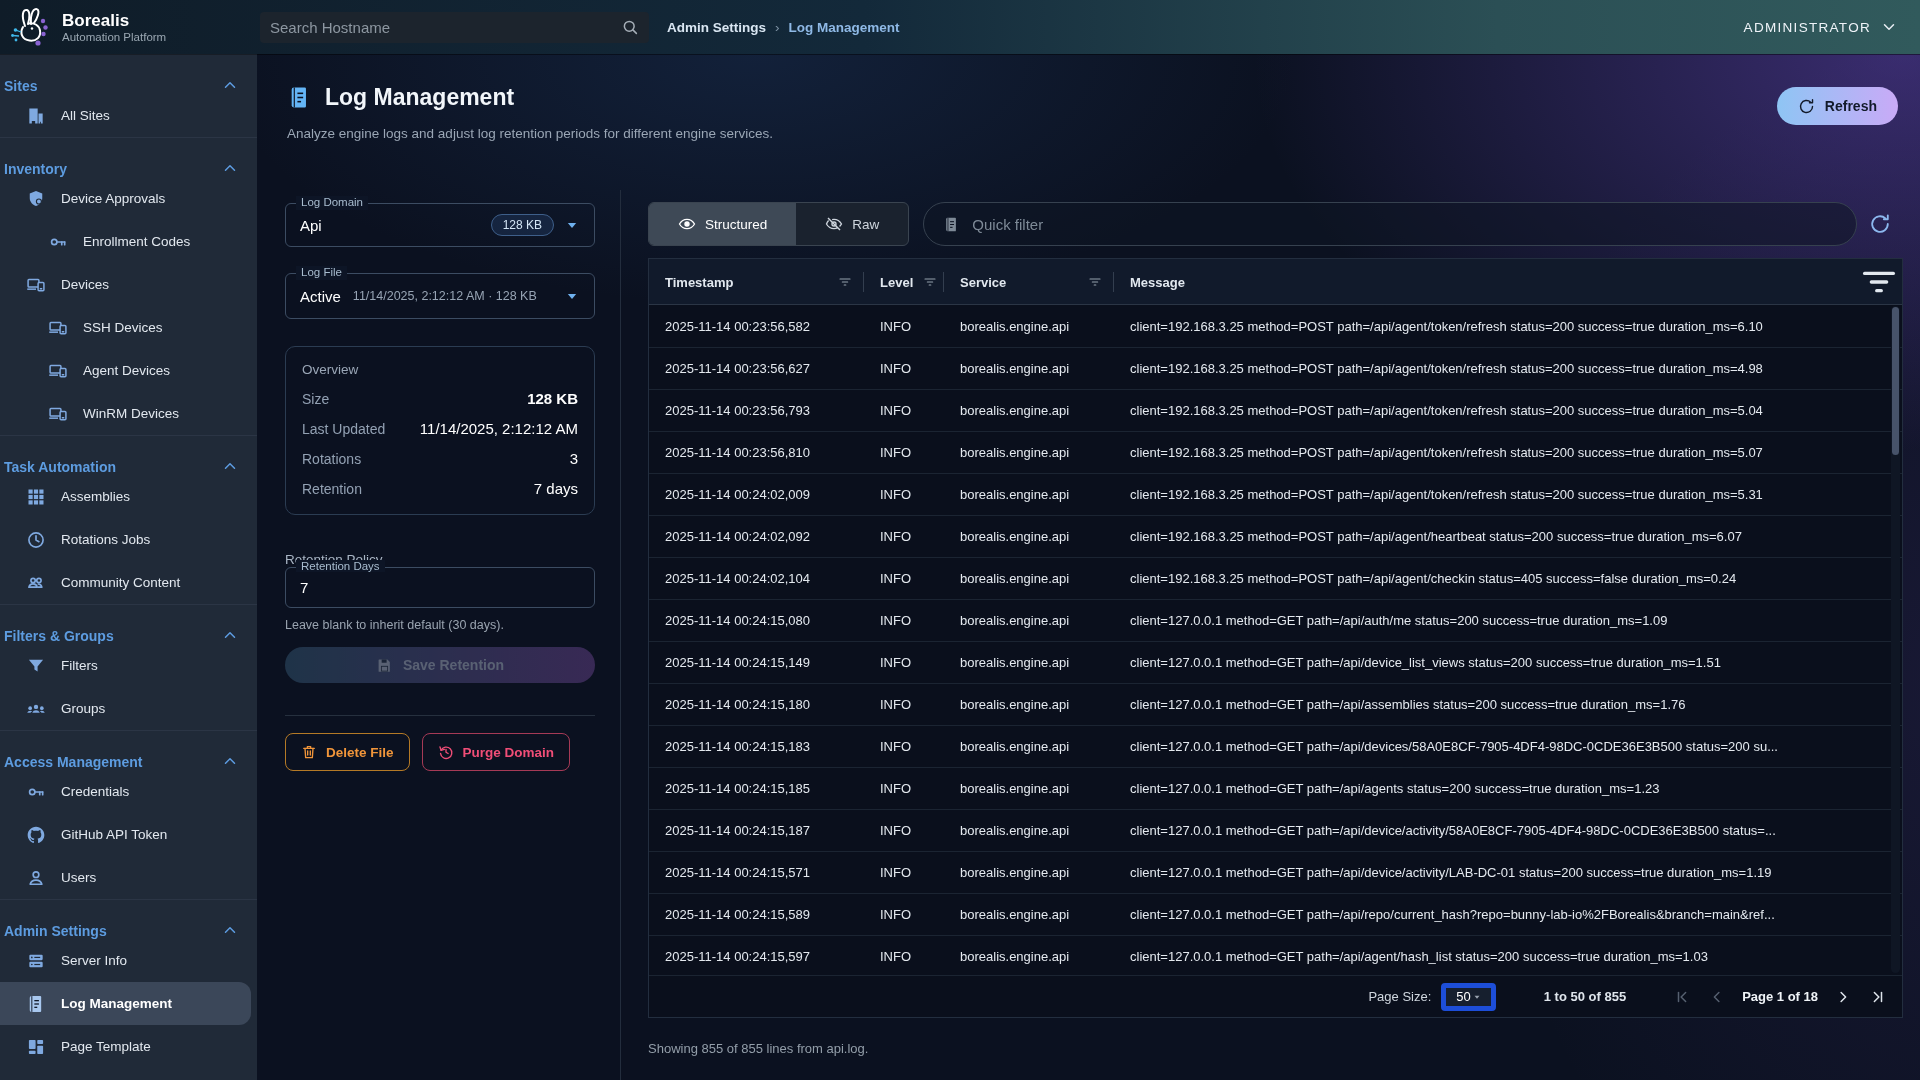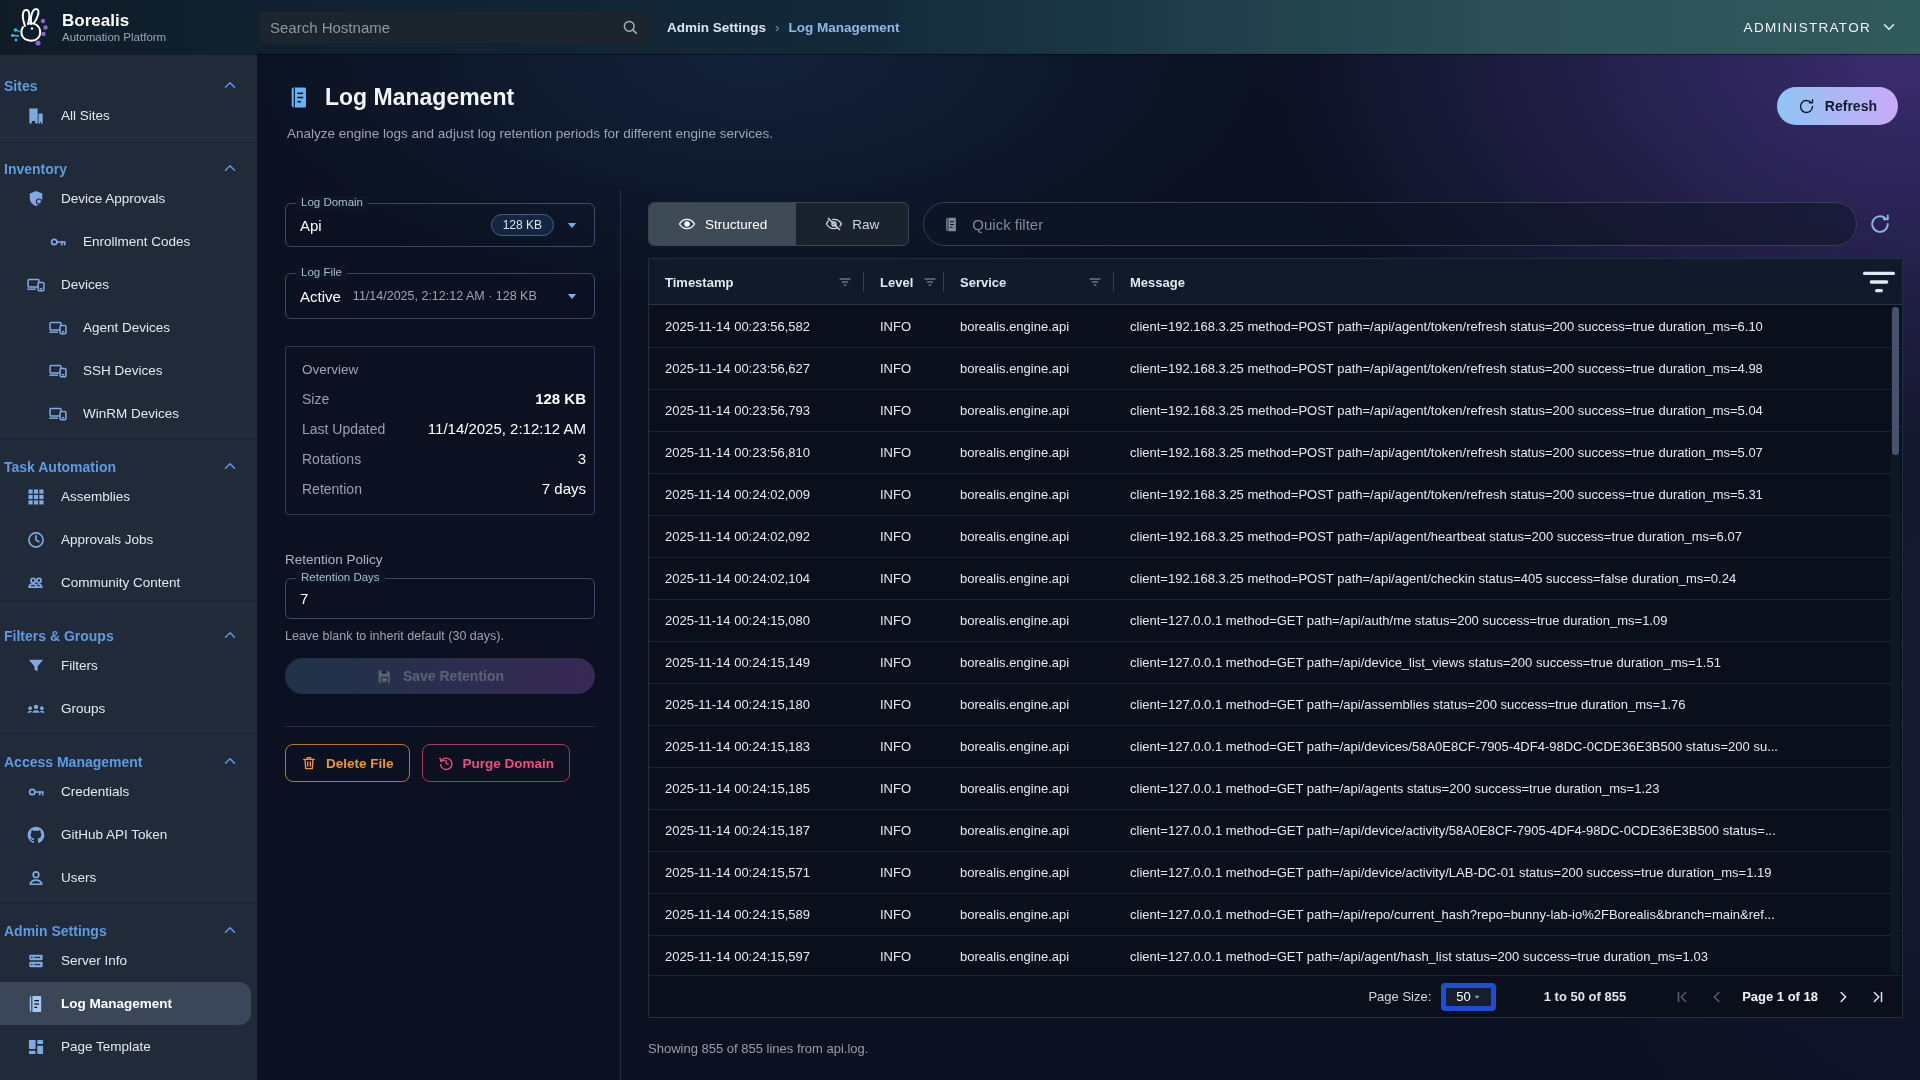--- a/index.html
+++ b/index.html
@@ -104,31 +104,31 @@
   .size-chip {
     margin-left:auto; height:22px; padding:0 11px; border-radius:11px;
     border:1px solid #3e5f8a; background:rgba(40,70,115,.35);
     color:#d3e5f5; font-size:12px; display:flex; align-items:center;
   }
   .ob-caret { width:20px; height:20px; color:#6fb1ef; margin-left:8px; flex:none; }
   .box-file { margin-top:26px; height:46px; }
   .box-file .ob-caret { margin-left:auto; }
 
   .overview-card {
-    margin-top:27px; border:1px solid #2b3c52; border-radius:3px;
-    padding:15px 8px 17px 16px;
+    margin-top:27px; border:1px solid #2b3c52; border-radius:10px;
+    padding:15px 16px 17px 16px;
   }
   .ov-title { font-size:13.5px; color:#9aa6b6; }
   .ov-row { display:flex; align-items:baseline; justify-content:space-between; margin-top:13px; }
   .ov-label { font-size:14px; color:#93a1b3; }
   .ov-value { font-size:15px; color:#ffffff; }
   .ov-value.bold { font-weight:bold; }
 
   .ret-heading { margin-top:37px; font-size:13.5px; color:#a9b5c4; }
-  .ret-input-box { margin-top:11px; position:relative; border:1px solid #3c4c62; border-radius:6px; height:41px; display:flex; align-items:center; padding:0 14px; }
+  .ret-input-box { margin-top:0; position:relative; border:1px solid #3c4c62; border-radius:6px; height:41px; display:flex; align-items:center; padding:0 14px; }
   .ret-input-box .legend { position:absolute; top:-8px; left:10px; padding:0 5px; background:#0d1526; font-size:11.5px; color:#a8bccf; }
   .ret-input-box input { width:100%; background:transparent; border:none; outline:none; color:#ffffff; font-size:15px; font-family:inherit; }
   .ret-helper { margin-top:10px; font-size:12.5px; color:#9aa4b0; }
   .save-btn {
     margin-top:15px; width:100%; height:36px; border:none; border-radius:20px;
     background:linear-gradient(90deg,#30506a,#5d3d80); opacity:.55;
     display:flex; align-items:center; justify-content:center; gap:10px;
     color:#9aa3b8; font-size:14px; font-weight:bold; font-family:inherit; cursor:default;
   }
   .save-btn .icn { width:17px; height:17px; }
@@ -323,32 +323,32 @@
       </div>
       <div class="side-item indent">
         <span class="icn">
           <svg viewBox="0 0 24 24" fill="none" stroke="currentColor" stroke-width="1.8">
             <rect x="2.5" y="5.5" width="13" height="9" rx="1"></rect>
             <line x1="1.5" y1="17" x2="12" y2="17"></line>
             <rect x="14.5" y="9" width="7" height="10" rx="1.2" fill="#202a38"></rect>
             <line x1="16.5" y1="16.5" x2="19.5" y2="16.5"></line>
           </svg>
         </span>
-        <span>Agent Devices</span>
+        <span>SSH Devices</span>
       </div>
       <div class="side-item indent">
         <span class="icn">
           <svg viewBox="0 0 24 24" fill="none" stroke="currentColor" stroke-width="1.8">
             <rect x="2.5" y="5.5" width="13" height="9" rx="1"></rect>
             <line x1="1.5" y1="17" x2="12" y2="17"></line>
             <rect x="14.5" y="9" width="7" height="10" rx="1.2" fill="#202a38"></rect>
             <line x1="16.5" y1="16.5" x2="19.5" y2="16.5"></line>
           </svg>
         </span>
-        <span>SSH Devices</span>
+        <span>Agent Devices</span>
       </div>
       <div class="side-item indent">
         <span class="icn">
           <svg viewBox="0 0 24 24" fill="none" stroke="currentColor" stroke-width="1.8">
             <rect x="2.5" y="5.5" width="13" height="9" rx="1"></rect>
             <line x1="1.5" y1="17" x2="12" y2="17"></line>
             <rect x="14.5" y="9" width="7" height="10" rx="1.2" fill="#202a38"></rect>
             <line x1="16.5" y1="16.5" x2="19.5" y2="16.5"></line>
           </svg>
         </span>
@@ -380,21 +380,21 @@
         </span>
         <span>Assemblies</span>
       </div>
       <div class="side-item">
         <span class="icn">
           <svg viewBox="0 0 24 24" fill="none" stroke="currentColor" stroke-width="2" stroke-linecap="round" stroke-linejoin="round">
             <circle cx="12" cy="12" r="8.5"></circle>
             <polyline points="12 7 12 12 15.5 14"></polyline>
           </svg>
         </span>
-        <span>Approvals Jobs</span>
+        <span>Rotations Jobs</span>
       </div>
       <div class="side-item">
         <span class="icn">
           <svg viewBox="0 0 24 24" fill="none" stroke="currentColor" stroke-width="2" stroke-linecap="round" stroke-linejoin="round">
             <circle cx="8.5" cy="9" r="2.6"></circle>
             <circle cx="15.5" cy="9" r="2.6"></circle>
             <path d="M3.5 17c.6-2.6 2.6-4 5-4s4.4 1.4 5 4z" fill="none"></path>
             <path d="M14.8 13.2c2.1.2 3.7 1.5 4.2 3.8h-4"></path>
           </svg>
         </span>

